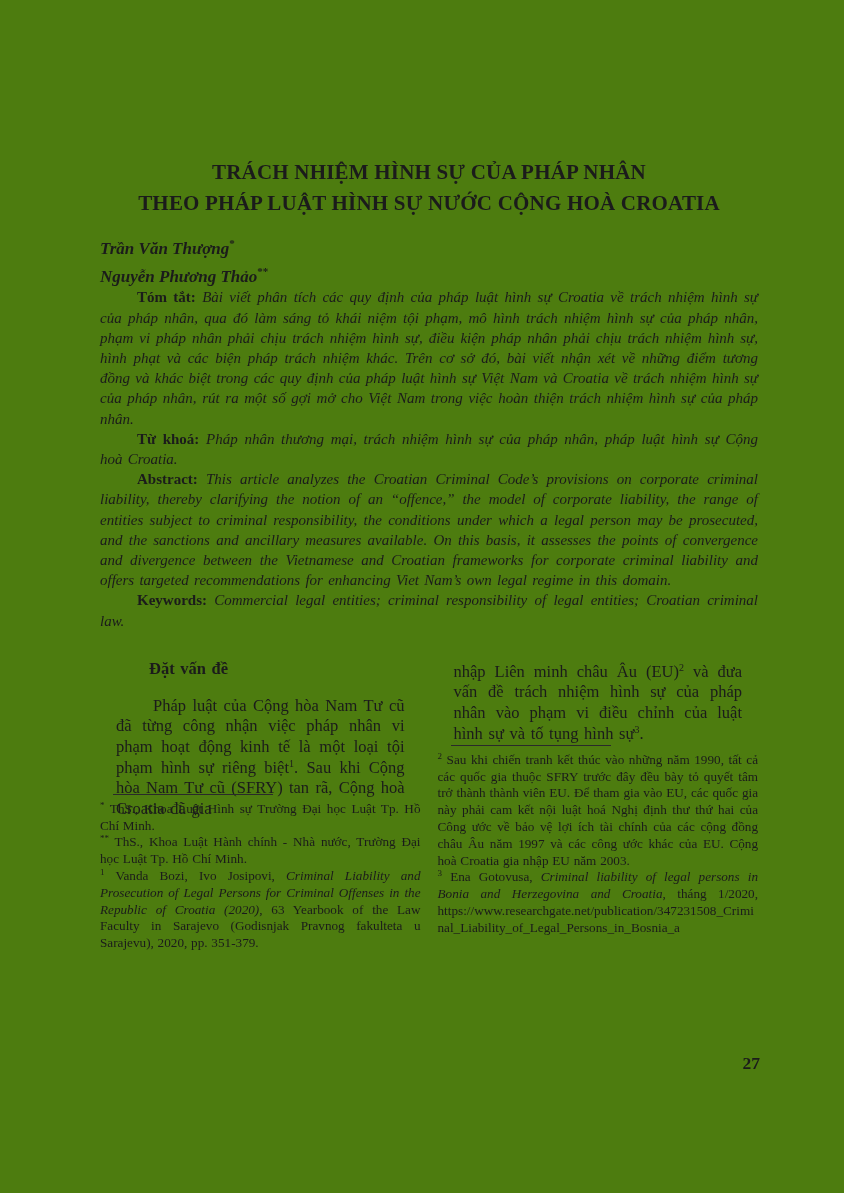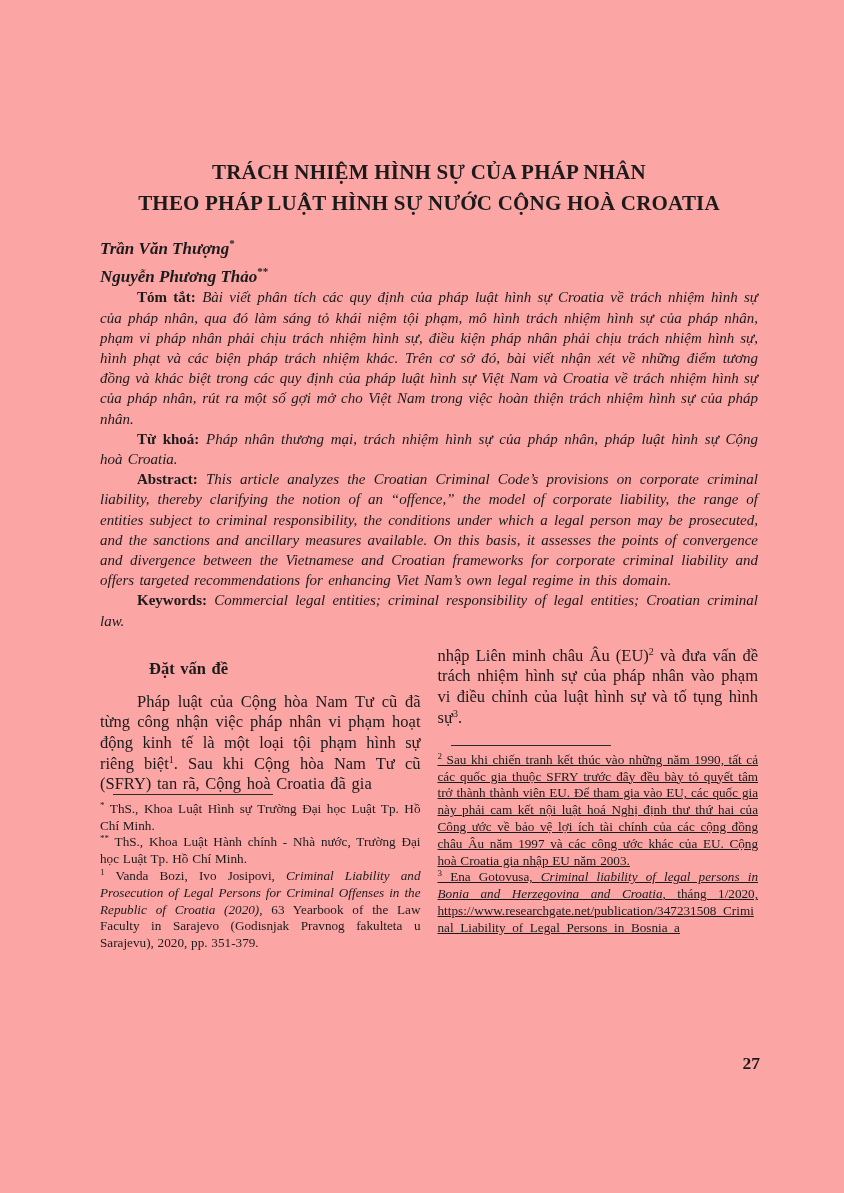--- a/index.html
+++ b/index.html
@@ -1,20 +1,20 @@
 <!DOCTYPE html>
 <html><head>
 <meta charset="utf-8">
 <style>
   html, body { margin: 0; padding: 0; background: #ffffff; }
   .page {
     position: relative;
     width: 844px;
     height: 1193px;
-    background: #fca5a5;
+    background: #4d7c0f;
     color: #1b1b1b;
     font-family: "Liberation Serif", serif;
     box-sizing: border-box;
     padding: 157px 86px 0 100px;
     overflow: hidden;
   }
   .article-title {
     text-align: center;
     font-weight: bold;
     font-size: 21px;
@@ -58,34 +58,34 @@
     text-align: justify;
     word-spacing: 1.5px;
   }
   .col-heading {
     margin: 12px;
     font-weight: bold;
     font-size: 16.5px;
     text-indent: 37px;
     line-height: 22px;
   }
-  .col p.bodytext { margin: 0; }
+  .col p.bodytext { margin: 16px; }
   .col p.indent { text-indent: 37px; }
   sup.ref { font-size: 10px; line-height: 0; }
   .fnblock {
     position: absolute;
     left: 0;
     right: 0;
     font-size: 13.2px;
     line-height: 16.8px;
     text-align: justify;
     word-spacing: 0.5px;
   }
   .fnblock-left { top: 148px; }
-  .fnblock-right { top: 99px; text-decoration: underline; }
+  .fnblock-right { top: 99px; }
   .fnsep {
     width: 160px;
     border: 0;
     border-top: 1.6px solid #2a2a2a;
     margin: 0 0 6px 13px;
   }
   .fnblock p { margin: 0; overflow-wrap: anywhere; }
   .fnblock sup { font-size: 9px; line-height: 0; }
   .fn-italic { font-style: italic; }
   .page-number {

